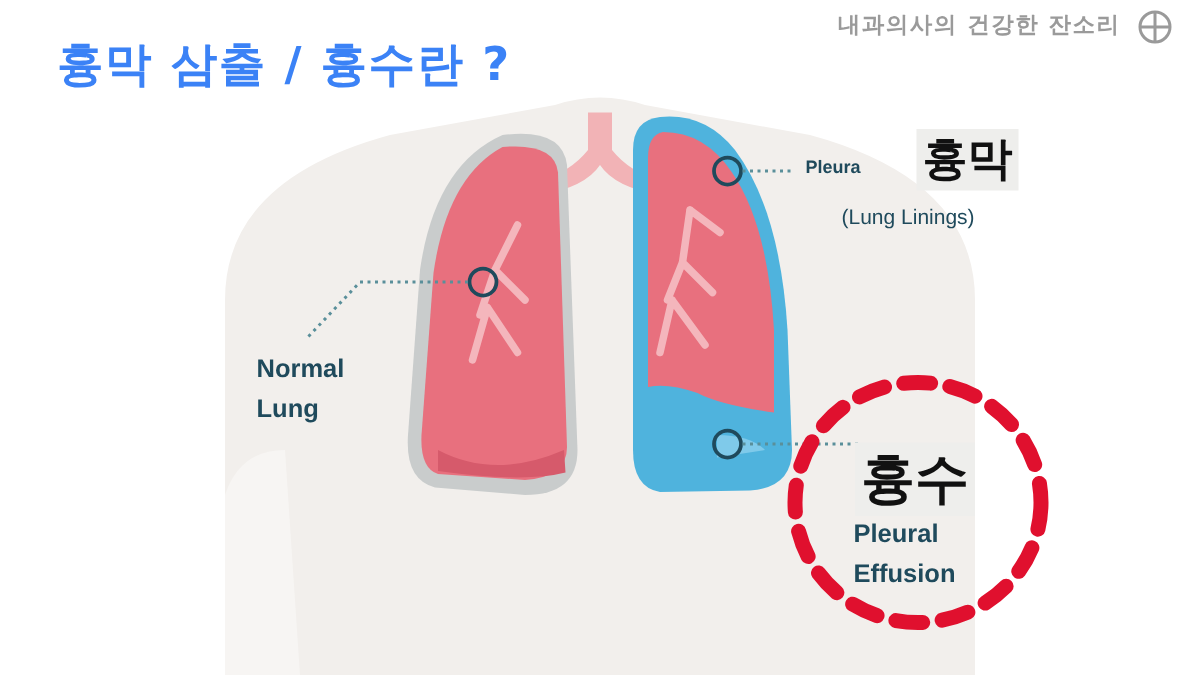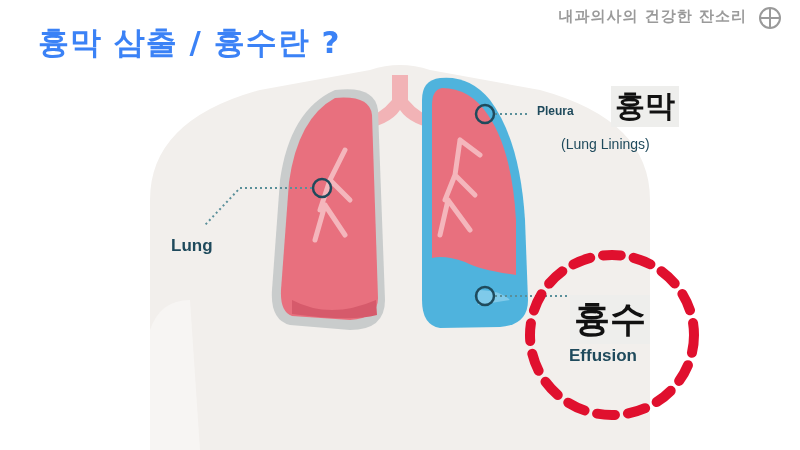--- a/index.html
+++ b/index.html
@@ -49,23 +49,25 @@
 </svg>
 
 <div class="title">흉막 삼출 / 흉수란 ?</div>
 <div class="brand">내과의사의 건강한 잔소리</div>
 <svg class="brand-icon" viewBox="0 0 24 24">
   <circle cx="12" cy="12" r="10" fill="none" stroke="#9a9a9a" stroke-width="2"></circle>
   <path d="M12 2 V22 M2 12 H22" stroke="#9a9a9a" stroke-width="2"></path>
 </svg>
 
 <div class="lbl" style="left:171px;top:232px;font-size:17px;line-height:27px;">
+  <div>Normal</div>
   <div>Lung</div>
 </div>
 
 <div class="lbl" style="left:537px;top:104px;font-size:12px;">Pleura</div>
 <div class="kr" style="left:611px;top:86px;font-size:30px;">흉막</div>
 <div class="lbl" style="left:561px;top:136px;font-size:14px;font-weight:normal;">(Lung Linings)</div>
 
 <div class="kr" style="left:570px;top:295px;font-size:36px;">흉수</div>
 <div class="lbl" style="left:569px;top:342px;font-size:17px;line-height:27px;">
+  <div>Pleural</div>
   <div>Effusion</div>
 </div>
 
 </body></html>

